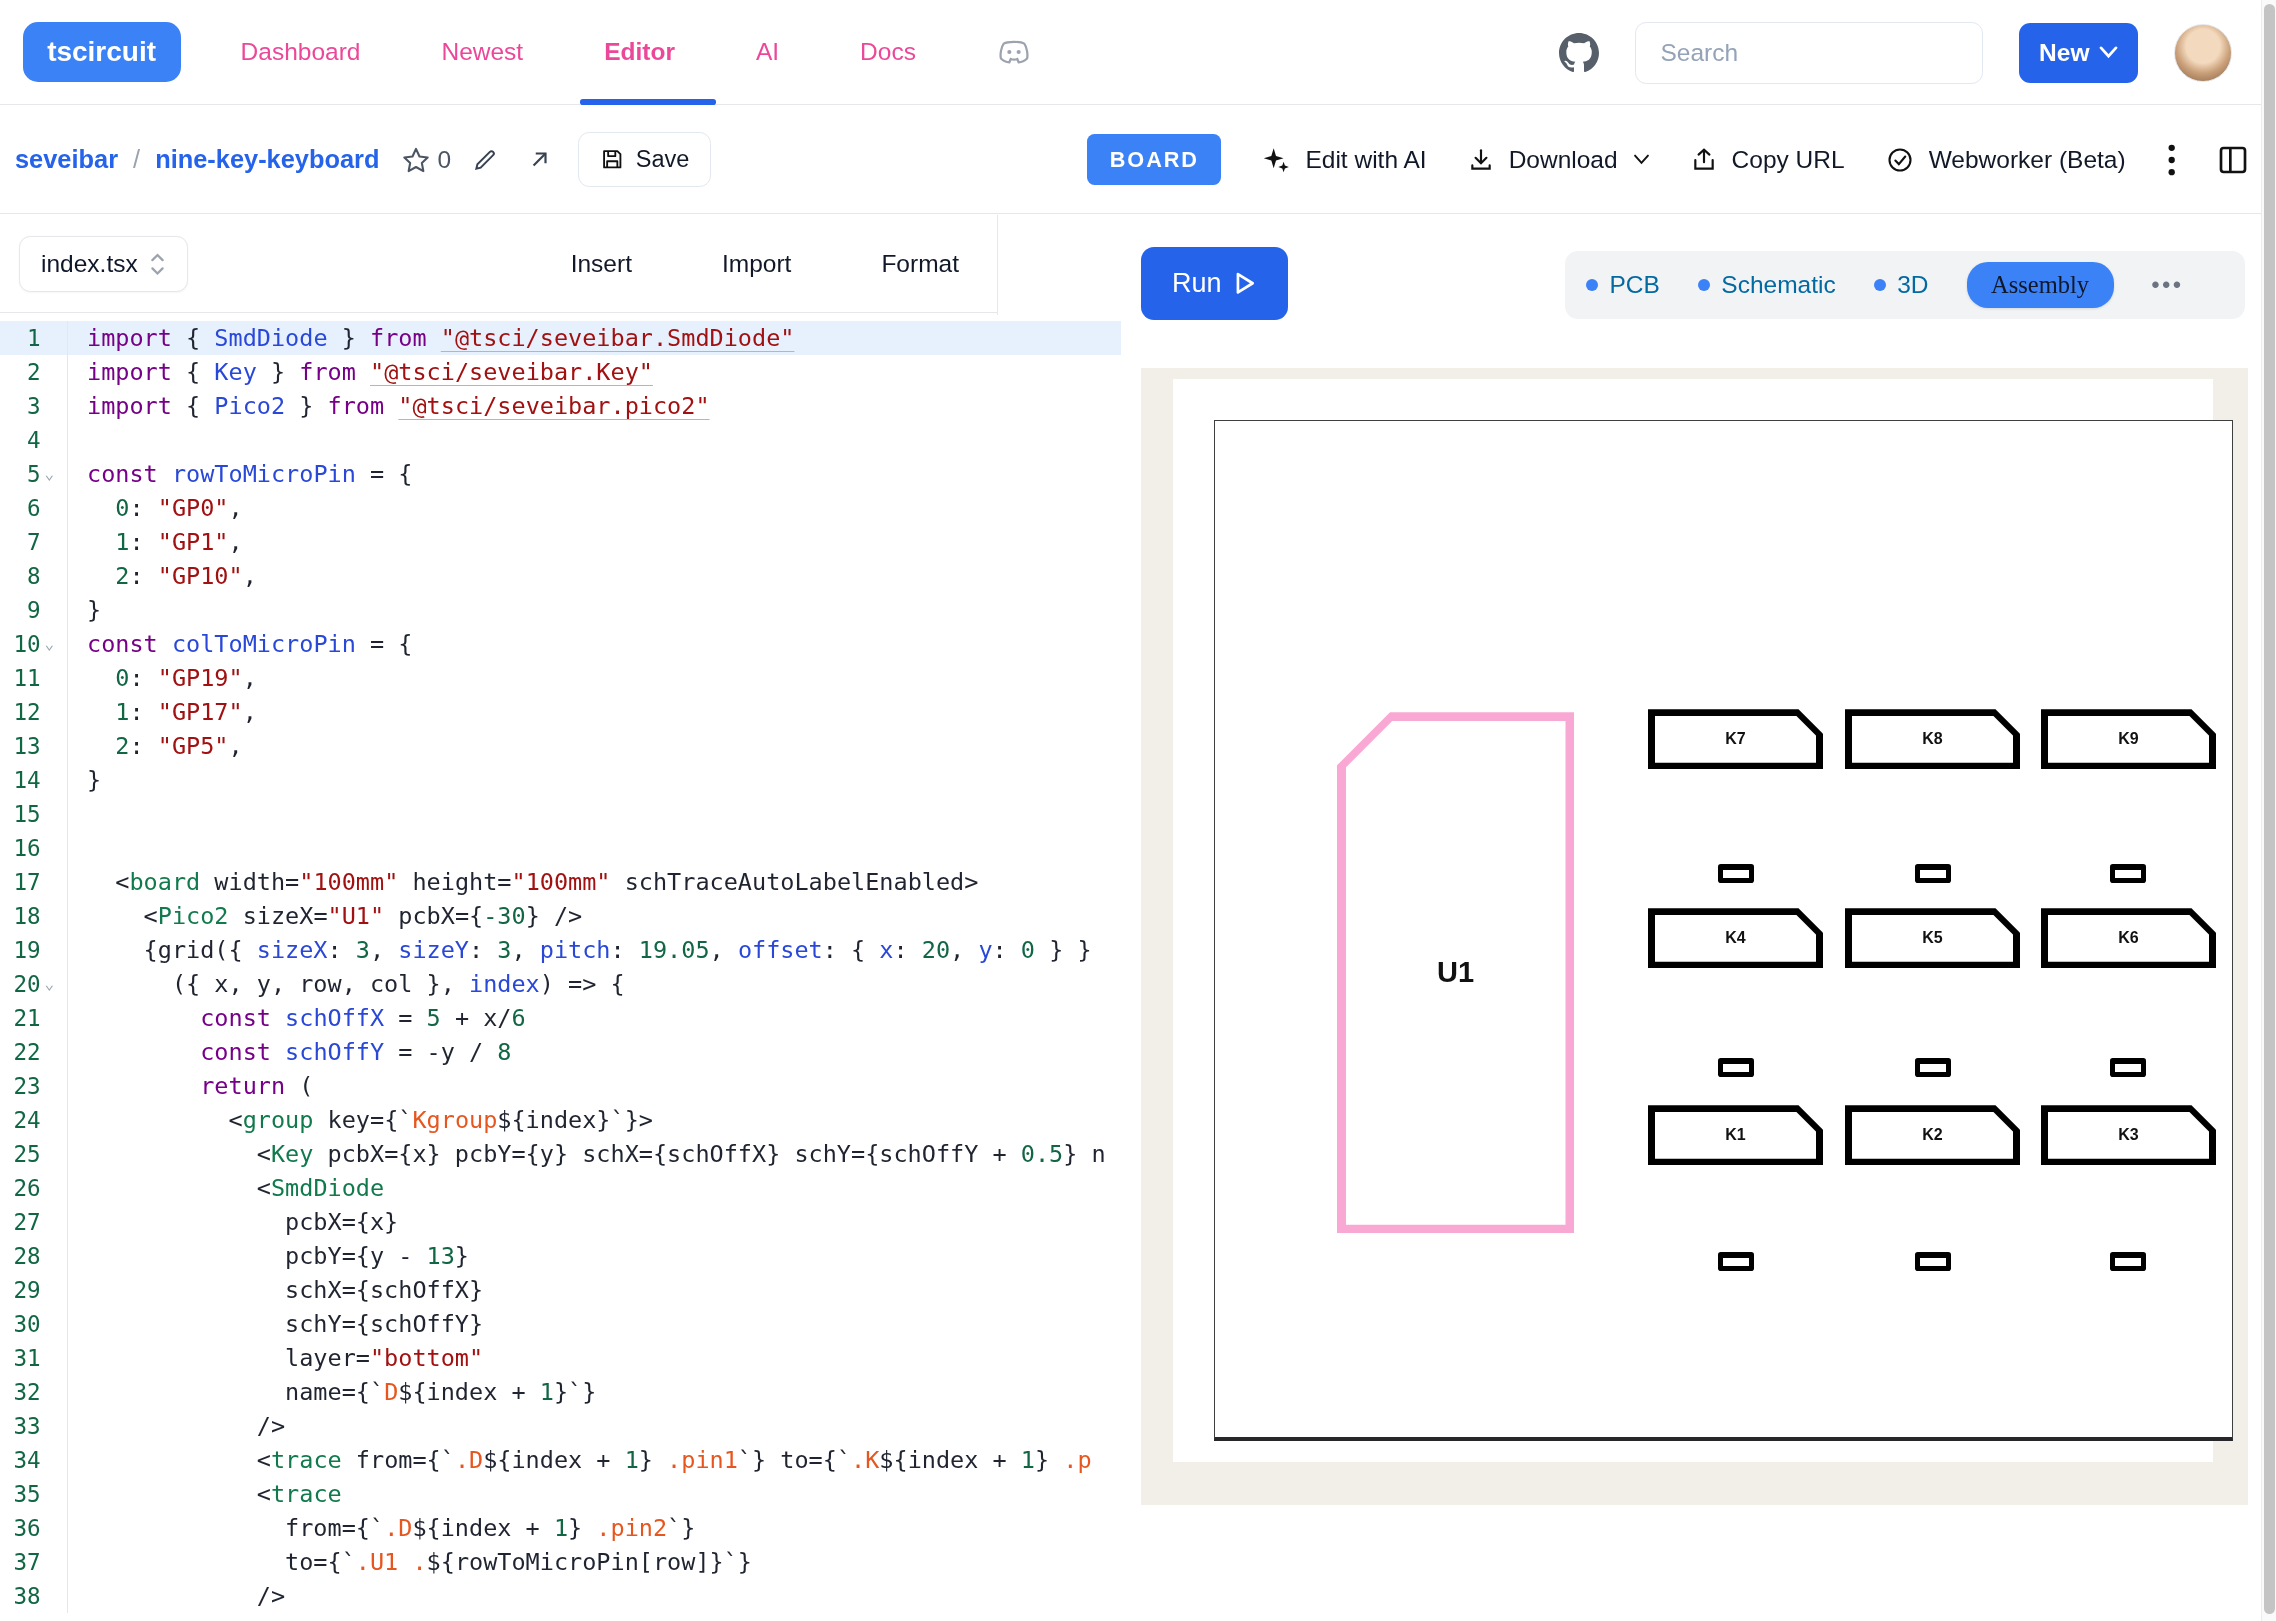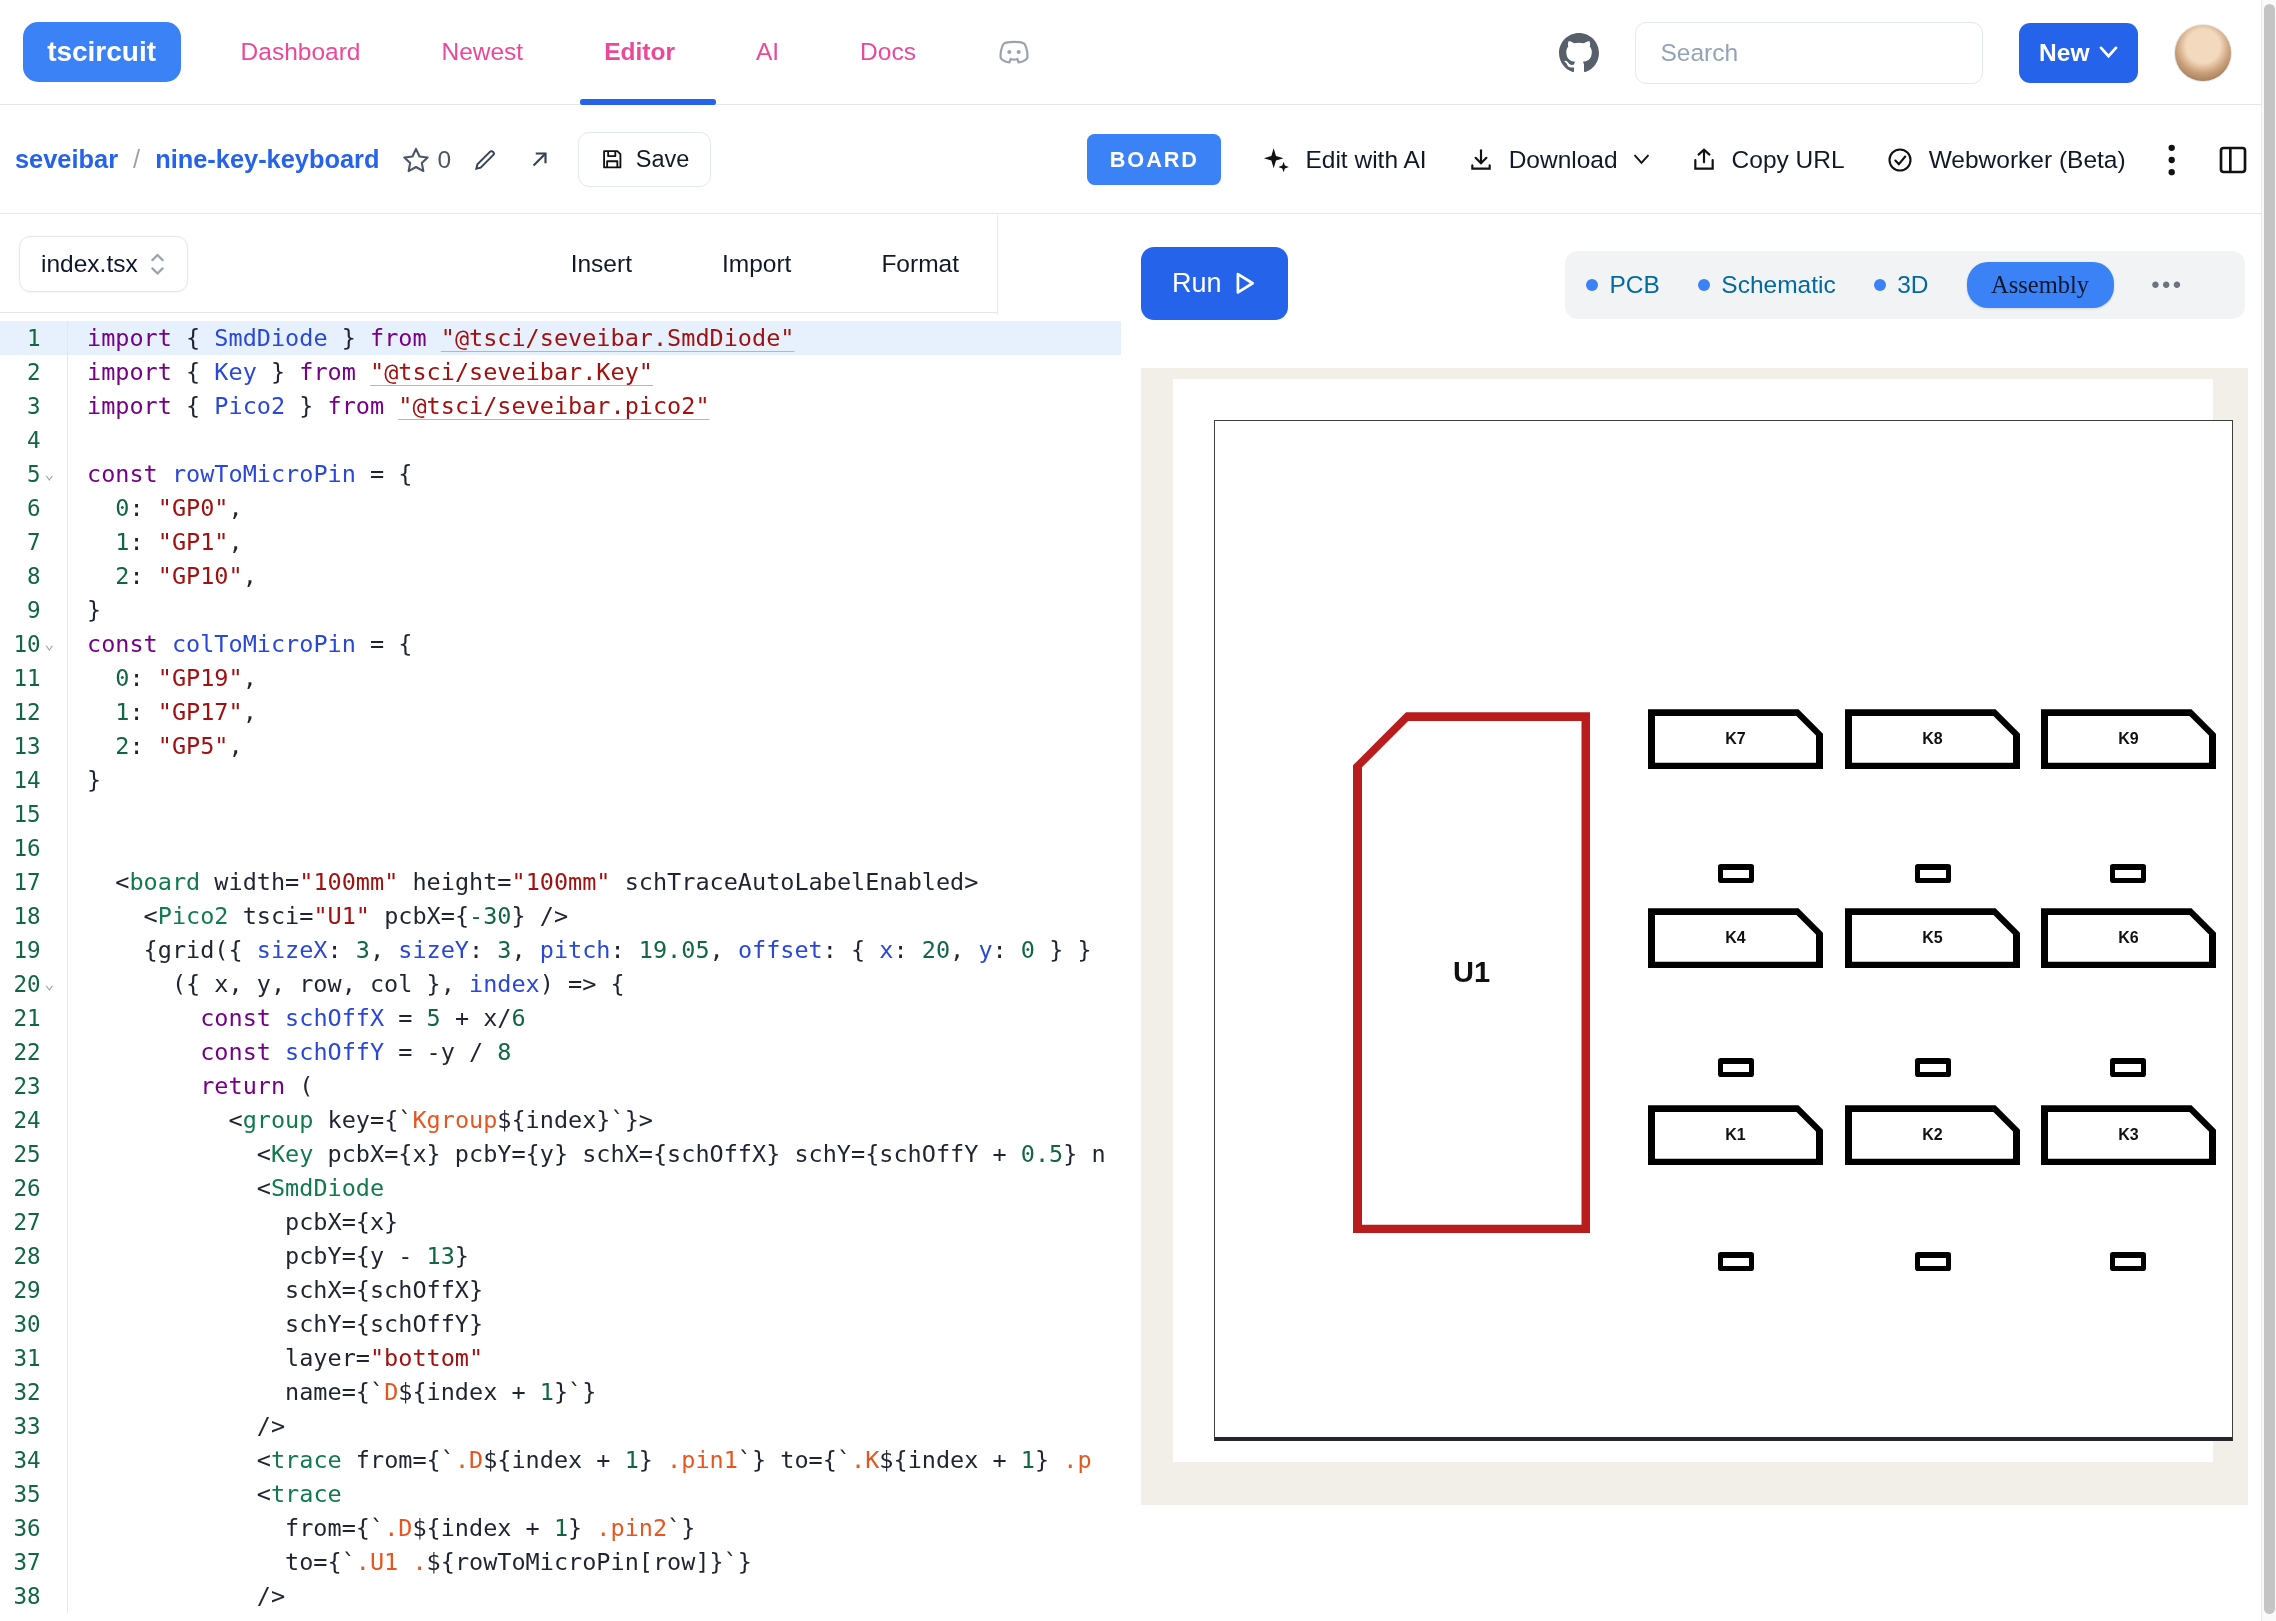--- a/index.html
+++ b/index.html
@@ -87,22 +87,22 @@
   .vtab .dot { width:12.2px; height:12.2px; border-radius:50%; background:#3b82f6; }
   .vtab.active { background:#3b82f6; border-radius:21px; padding:9.4px 24.5px; color:#0f172a; font-weight:500;
     box-shadow:0 0.9px 2.8px rgba(0,0,0,.12);font-family:Liberation Serif, serif; }
   #tabs-more { color:#6b7280; font-size:22.6px; letter-spacing:2.8px; cursor:pointer; font-weight:bold; }
 
   
   #canvas { position:absolute; left:17px; top:153px; width:1107px; height:1137px; background:#f2efe9; }
   #canvas-white { position:absolute; left:32px; top:11.3px; width:1040px; height:1083px; background:#fff; }
   #board-outline { position:absolute; left:41px; top:41px; width:1019px; height:1021px; background:#fff;
     border:1.9px solid #3f3f3f; border-bottom:4.7px solid #26262b; }
-  #u1-chip { position:absolute; left:122px; top:291px; width:237px; height:521px; background:#b91c1c;
-    clip-path:polygon(53px 0, 100% 0, 100% 100%, 0 100%, 0 53px);margin-left:16px; }
+  #u1-chip { position:absolute; left:122px; top:291px; width:237px; height:521px; background:#f9a8d4;
+    clip-path:polygon(53px 0, 100% 0, 100% 100%, 0 100%, 0 53px); }
   #u1-inner { position:absolute; left:8.5px; top:8.5px; right:8.5px; bottom:8.5px; background:#fff;
     clip-path:polygon(47px 0, 100% 0, 100% 100%, 0 100%, 0 47px); display:flex; align-items:center; justify-content:center; }
   #u1-label { font-size:29px; font-weight:bold; color:#111; font-family:"Liberation Sans", sans-serif; }
   .key { position:absolute; width:175px; height:60px; background:#000;
     clip-path:polygon(0 0, calc(100% - 24.5px) 0, 100% 24.5px, 100% 100%, 0 100%); }
   .key-inner { position:absolute; left:6.6px; top:6.6px; right:6.6px; bottom:6.6px; background:#fff;
     clip-path:polygon(0 0, calc(100% - 20px) 0, 100% 20px, 100% 100%, 0 100%);
     display:flex; align-items:center; justify-content:center; font-size:16px; font-weight:bold; color:#111; }
   .diode { position:absolute; width:36px; height:19px; background:#000; border-radius:2.8px; }
   .diode-slit { position:absolute; left:4.7px; right:4.7px; top:5.6px; bottom:5.6px; background:#fff; }
@@ -259,21 +259,21 @@
       <div class="cm-line"><div class="gut"><span class="num">8</span><span class="nofold"></span></div><div class="codetxt"><span class="pl">  </span><span class="num">2</span><span class="pl">: </span><span class="str">"GP10"</span><span class="pl">,</span></div></div>
       <div class="cm-line"><div class="gut"><span class="num">9</span><span class="nofold"></span></div><div class="codetxt"><span class="pl">}</span></div></div>
       <div class="cm-line"><div class="gut"><span class="num">10</span><span class="fold">⌄</span></div><div class="codetxt"><span class="kw">const</span><span class="pl"> </span><span class="def">colToMicroPin</span><span class="pl"> = {</span></div></div>
       <div class="cm-line"><div class="gut"><span class="num">11</span><span class="nofold"></span></div><div class="codetxt"><span class="pl">  </span><span class="num">0</span><span class="pl">: </span><span class="str">"GP19"</span><span class="pl">,</span></div></div>
       <div class="cm-line"><div class="gut"><span class="num">12</span><span class="nofold"></span></div><div class="codetxt"><span class="pl">  </span><span class="num">1</span><span class="pl">: </span><span class="str">"GP17"</span><span class="pl">,</span></div></div>
       <div class="cm-line"><div class="gut"><span class="num">13</span><span class="nofold"></span></div><div class="codetxt"><span class="pl">  </span><span class="num">2</span><span class="pl">: </span><span class="str">"GP5"</span><span class="pl">,</span></div></div>
       <div class="cm-line"><div class="gut"><span class="num">14</span><span class="nofold"></span></div><div class="codetxt"><span class="pl">}</span></div></div>
       <div class="cm-line"><div class="gut"><span class="num">15</span><span class="nofold"></span></div><div class="codetxt"></div></div>
       <div class="cm-line"><div class="gut"><span class="num">16</span><span class="nofold"></span></div></div>
       <div class="cm-line"><div class="gut"><span class="num">17</span><span class="nofold"></span></div><div class="codetxt"><span class="pl">  &lt;</span><span class="tag">board</span><span class="pl"> width=</span><span class="str">"100mm"</span><span class="pl"> height=</span><span class="str">"100mm"</span><span class="pl"> schTraceAutoLabelEnabled&gt;</span></div></div>
-      <div class="cm-line"><div class="gut"><span class="num">18</span><span class="nofold"></span></div><div class="codetxt"><span class="pl">    &lt;</span><span class="tag">Pico2</span><span class="pl"> tsci=</span><span class="str">"U1"</span><span class="pl"> </span><span class="squig">pcbX</span><span class="pl">={</span><span class="num">-30</span><span class="pl">} /&gt;</span></div></div>
+      <div class="cm-line"><div class="gut"><span class="num">18</span><span class="nofold"></span></div><div class="codetxt"><span class="pl">    &lt;</span><span class="tag">Pico2</span><span class="pl"> sizeX=</span><span class="str">"U1"</span><span class="pl"> </span><span class="squig">pcbX</span><span class="pl">={</span><span class="num">-30</span><span class="pl">} /&gt;</span></div></div>
       <div class="cm-line"><div class="gut"><span class="num">19</span><span class="nofold"></span></div><div class="codetxt"><span class="pl">    {grid({ </span><span class="prop">sizeX</span><span class="pl">: </span><span class="num">3</span><span class="pl">, </span><span class="prop">sizeY</span><span class="pl">: </span><span class="num">3</span><span class="pl">, </span><span class="prop">pitch</span><span class="pl">: </span><span class="num">19.05</span><span class="pl">, </span><span class="prop">offset</span><span class="pl">: { </span><span class="prop">x</span><span class="pl">: </span><span class="num">20</span><span class="pl">, </span><span class="prop">y</span><span class="pl">: </span><span class="num">0</span><span class="pl"> } }</span></div></div>
       <div class="cm-line"><div class="gut"><span class="num">20</span><span class="fold">⌄</span></div><div class="codetxt"><span class="pl">      ({ x, y, row, col }, </span><span class="def">index</span><span class="pl">) =&gt; {</span></div></div>
       <div class="cm-line"><div class="gut"><span class="num">21</span><span class="nofold"></span></div><div class="codetxt"><span class="pl">        </span><span class="kw">const</span><span class="pl"> </span><span class="def">schOffX</span><span class="pl"> = </span><span class="num">5</span><span class="pl"> + x/</span><span class="num">6</span></div></div>
       <div class="cm-line"><div class="gut"><span class="num">22</span><span class="nofold"></span></div><div class="codetxt"><span class="pl">        </span><span class="kw">const</span><span class="pl"> </span><span class="def">schOffY</span><span class="pl"> = -y / </span><span class="num">8</span></div></div>
       <div class="cm-line"><div class="gut"><span class="num">23</span><span class="nofold"></span></div><div class="codetxt"><span class="pl">        </span><span class="kw">return</span><span class="pl"> (</span></div></div>
       <div class="cm-line"><div class="gut"><span class="num">24</span><span class="nofold"></span></div><div class="codetxt"><span class="pl">          &lt;</span><span class="tag">group</span><span class="pl"> key={`</span><span class="tmpl">Kgroup</span><span class="pl">${index}</span><span class="pl">`}&gt;</span></div></div>
       <div class="cm-line"><div class="gut"><span class="num">25</span><span class="nofold"></span></div><div class="codetxt"><span class="pl">            &lt;</span><span class="tag">Key</span><span class="pl"> pcbX={x} pcbY={y} schX={schOffX} schY={schOffY + </span><span class="num">0.5</span><span class="pl">} n</span></div></div>
       <div class="cm-line"><div class="gut"><span class="num">26</span><span class="nofold"></span></div><div class="codetxt"><span class="pl">            &lt;</span><span class="tag">SmdDiode</span></div></div>
       <div class="cm-line"><div class="gut"><span class="num">27</span><span class="nofold"></span></div><div class="codetxt"><span class="pl">              pcbX={x}</span></div></div>
       <div class="cm-line"><div class="gut"><span class="num">28</span><span class="nofold"></span></div><div class="codetxt"><span class="pl">              pcbY={y - </span><span class="num">13</span><span class="pl">}</span></div></div>

